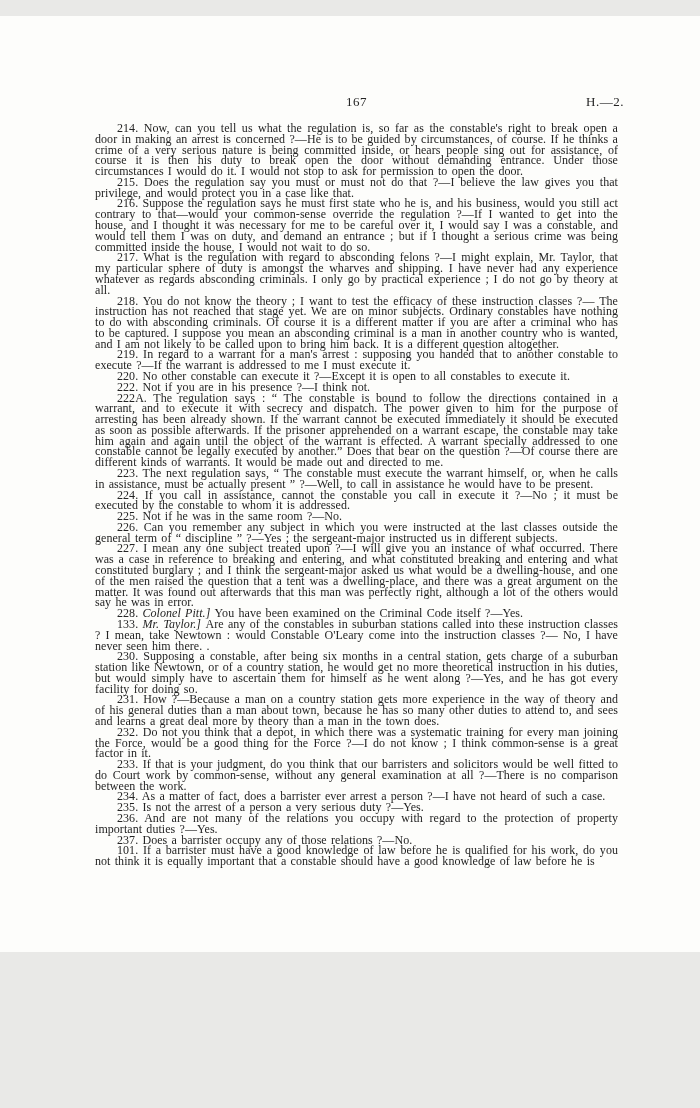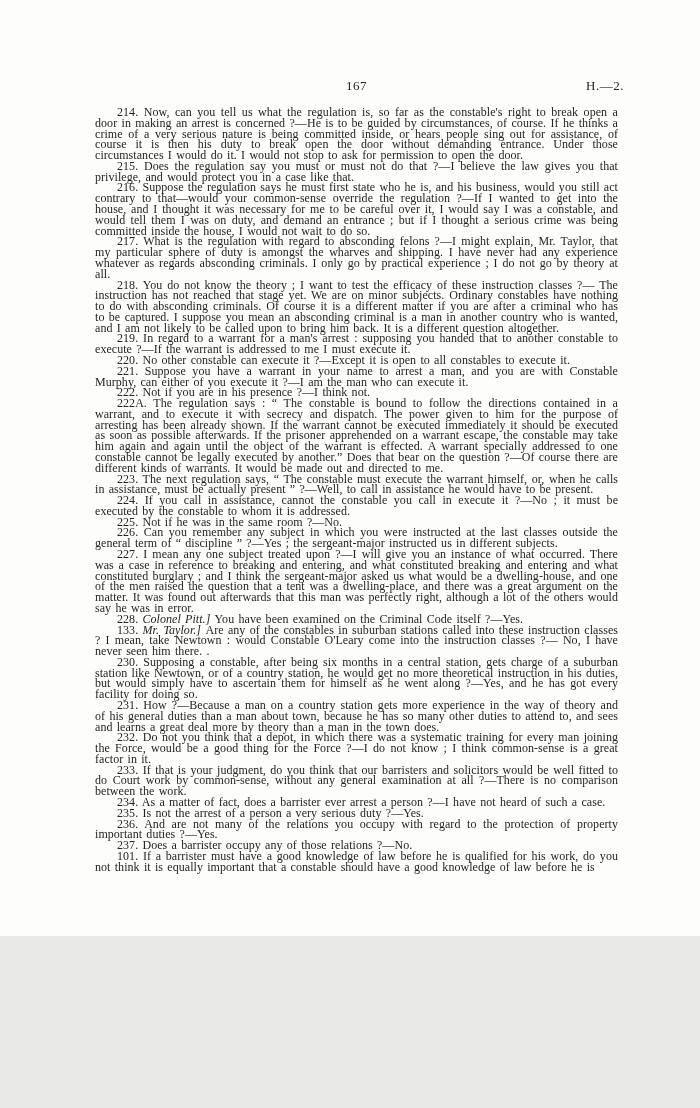--- a/index.html
+++ b/index.html
@@ -1,20 +1,20 @@
 <!DOCTYPE html>
 <html><head>
 <meta charset="utf-8">
 <style>
   html, body { margin: 0; padding: 0; background: #e9e9e7; }
   .page {
     position: relative;
     width: 700px;
     height: 936px;
-    margin: 0 auto;
+    margin: 16px auto;
     background: #fdfdfb;
     box-sizing: border-box;
     padding: 78px 82px 0 95px;
     font-family: "Liberation Serif", "DejaVu Serif", serif;
     color: #242424;
     overflow: hidden;
   }
   .header {
     position: relative;
     height: 16px;
@@ -61,21 +61,20 @@
   <p class="para"><span class="num">216.  </span><span class="text">Suppose the regulation says he must first state who he is, and his business, would you still act contrary to that—would your common-sense override the regulation ?—If I wanted to get into the house, and I thought it was necessary for me to be careful over it, I would say I was a constable, and would tell them I was on duty, and demand an entrance ; but if I thought a serious crime was being committed inside the house, I would not wait to do so.</span></p>
 
   <p class="para"><span class="num">217.  </span><span class="text">What is the regulation with regard to absconding felons ?—I might explain, Mr. Taylor, that my particular sphere of duty is amongst the wharves and shipping.  I have never had any experience whatever as regards absconding criminals.  I only go by practical experience ; I do not go by theory at all.</span></p>
 
   <p class="para"><span class="num">218.  </span><span class="text">You do not know the theory ; I want to test the efficacy of these instruction classes ?— The instruction has not reached that stage yet.  We are on minor subjects.  Ordinary constables have nothing to do with absconding criminals.  Of course it is a different matter if you are after a criminal who has to be captured.  I suppose you mean an absconding criminal is a man in another country who is wanted, and I am not likely to be called upon to bring him back.  It is a different question altogether.</span></p>
 
   <p class="para"><span class="num">219.  </span><span class="text">In regard to a warrant for a man's arrest :  supposing you handed that to another constable to execute ?—If the warrant is addressed to me I must execute it.</span></p>
 
   <p class="para"><span class="num">220.  </span><span class="text">No other constable can execute it ?—Except it is open to all constables to execute it.</span></p>
 
-  <p class="para"><span class="num">221.  </span><span class="text">Suppose you have a warrant in your name to arrest a man, and you are with Constable Murphy, can either of you execute it ?—I am the man who can execute it.</span></p>
 
   <p class="para"><span class="num">222.  </span><span class="text">Not if you are in his presence ?—I think not.</span></p>
 
   <p class="para"><span class="num">222A.  </span><span class="text">The regulation says :  “ The constable is bound to follow the directions contained in a warrant, and to execute it with secrecy and dispatch.  The power given to him for the purpose of arresting has been already shown.  If the warrant cannot be executed immediately it should be executed as soon as possible afterwards.  If the prisoner apprehended on a warrant escape, the constable may take him again and again until the object of the warrant is effected.  A warrant specially addressed to one constable cannot be legally executed by another.”  Does that bear on the question ?—Of course there are different kinds of warrants.  It would be made out and directed to me.</span></p>
 
   <p class="para"><span class="num">223.  </span><span class="text">The next regulation says, “ The constable must execute the warrant himself, or, when he calls in assistance, must be actually present ” ?—Well, to call in assistance he would have to be present.</span></p>
 
   <p class="para"><span class="num">224.  </span><span class="text">If you call in assistance, cannot the constable you call in execute it ?—No ; it must be executed by the constable to whom it is addressed.</span></p>
 
   <p class="para"><span class="num">225.  </span><span class="text">Not if he was in the same room ?—No.</span></p>

